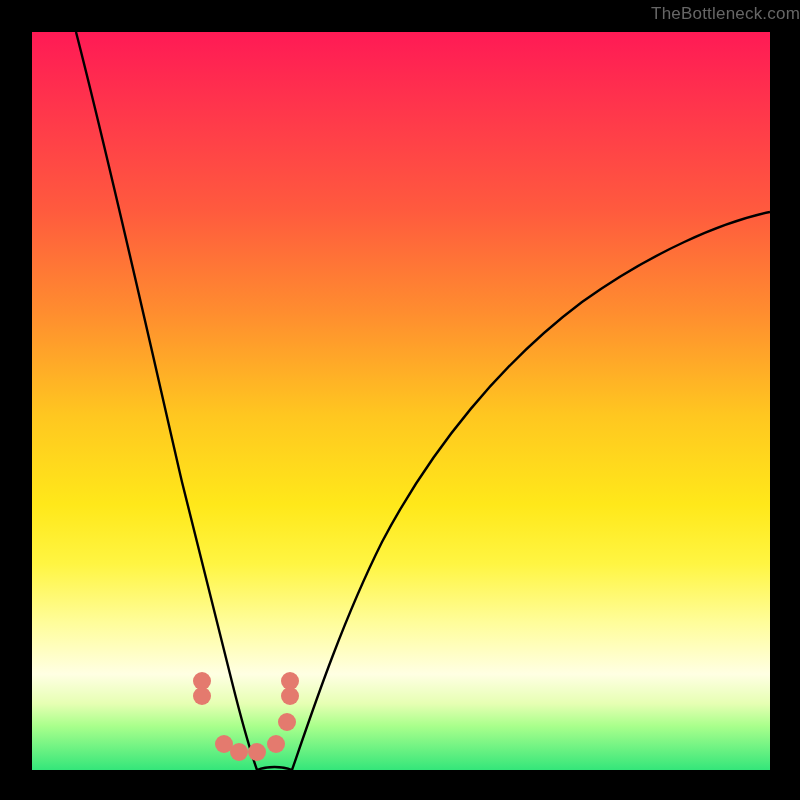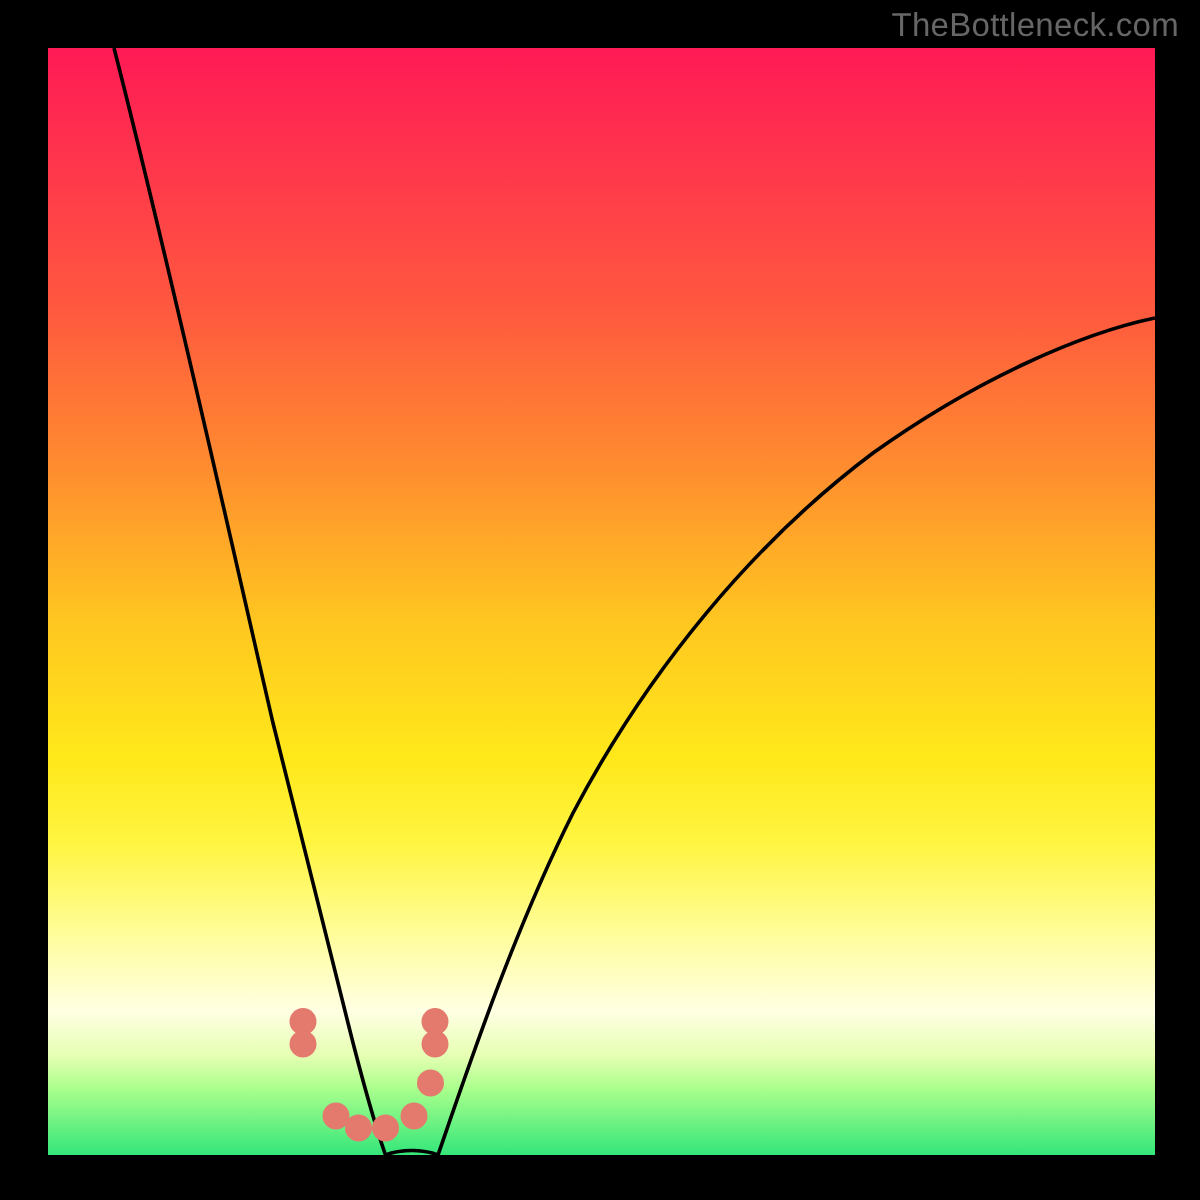--- a/index.html
+++ b/index.html
@@ -13,23 +13,23 @@
   }
   .frame {
     position: relative;
     width: 800px;
     height: 800px;
     background: #000;
   }
   .watermark {
     position: absolute;
     top: 4px;
-    right: 14px;
+    right: 0;
     color: #666;
-    font-size: 22px;
+    font-size: 17px;
     letter-spacing: 0.2px;
     z-index: 10;
   }
   .plot-area {
     position: absolute;
     left: 32px;
     top: 32px;
     width: 738px;
     height: 738px;
     background: linear-gradient(to bottom,

